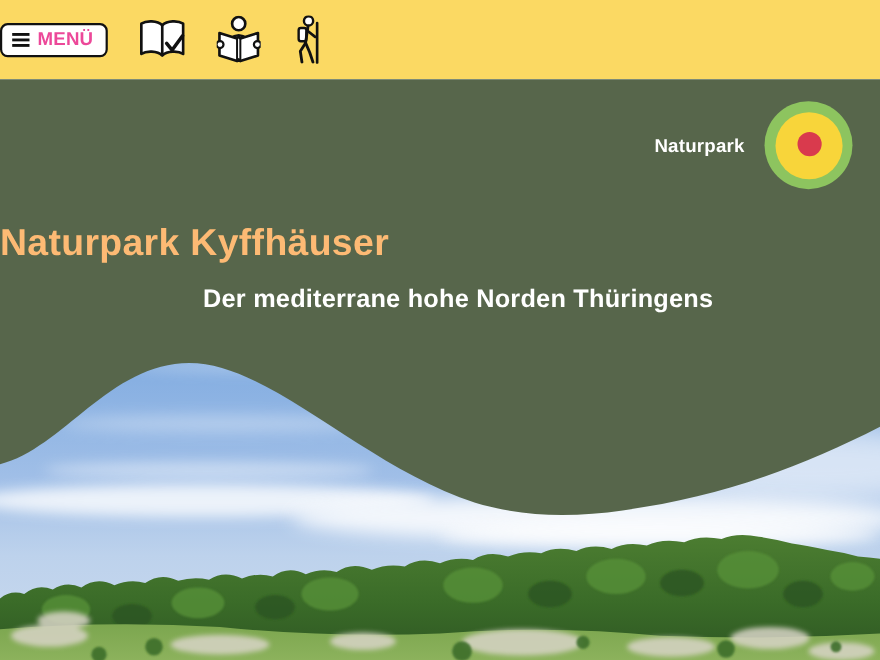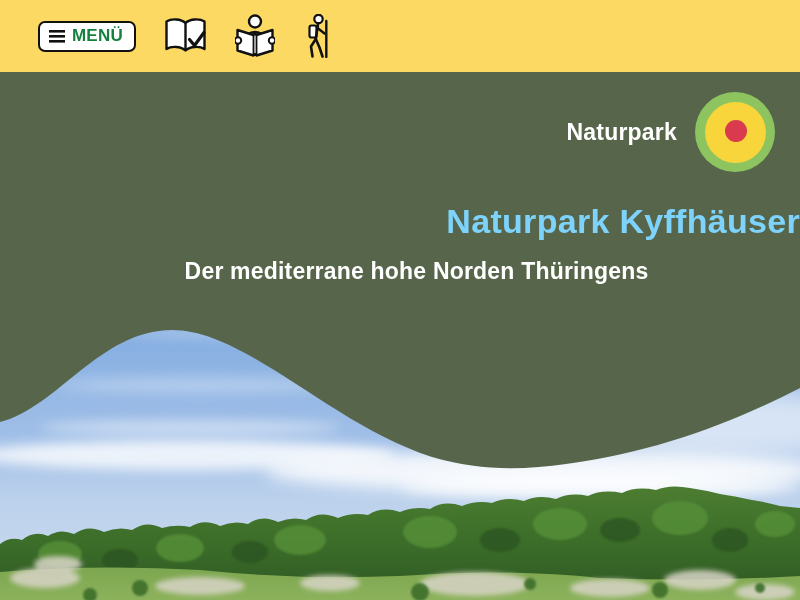--- a/index.html
+++ b/index.html
@@ -5,25 +5,25 @@
   * { margin:0; padding:0; box-sizing:border-box; }
   html,body { width:800px; height:600px; overflow:hidden; }
   body { font-family:"Liberation Sans", sans-serif; position:relative; background:#57664B; }
 
   
   .topbar {
     position:absolute; top:0; left:0; width:800px; height:72px;
     background:#FBD963; display:flex; align-items:center; z-index:30;
   }
   .menu-btn {
-    margin-left:38px; height:31px; padding:0 11px 0 9px;
+    height:31px; padding:0 11px 0 9px;
     background:#ffffff; border:2px solid #111; border-radius:7px;
     display:flex; align-items:center; gap:7px; cursor:pointer;
     font-family:"Liberation Sans", sans-serif;
-    font-size:17px; font-weight:700; color:#15803d; letter-spacing:0.2px;
+    font-size:17px; font-weight:700; color:#ec4899; letter-spacing:0.2px;
   }
   .icon-btn {
     background:transparent; border:none; padding:0; cursor:pointer;
     display:flex; align-items:center; justify-content:center;
   }
   .topbar-icons { display:flex; align-items:center; gap:27px; margin-left:27px; }
 
   
   .hero { position:absolute; top:72px; left:0; width:800px; height:528px; overflow:hidden; }
 
@@ -45,40 +45,40 @@
 
   
   .wave { position:absolute; left:0; top:0; width:800px; height:408px; z-index:5; }
 
   
   .brand {
     position:absolute; top:20px; right:25px; z-index:10;
     display:flex; align-items:center; gap:18px; cursor:pointer;
   }
   .brand-text {
-    color:#fff; font-weight:700; font-size:23px; line-height:27px;
+    color:#fff; font-weight:700; font-size:17px; line-height:27px;
     text-align:center; letter-spacing:0.2px;
   }
   .brand-mark {
     width:80px; height:80px; border-radius:50%; background:#8DC45F;
     display:flex; align-items:center; justify-content:center;
   }
   .brand-mark .mid {
     width:61px; height:61px; border-radius:50%; background:#F8D53A;
     display:flex; align-items:center; justify-content:center;
   }
   .brand-mark .dot {
     width:22px; height:22px; border-radius:50%; background:#D93A4D;
     transform:translate(1px,-1px);
   }
 
   
   .hero-title {
     position:absolute; top:130px; left:0; width:800px; z-index:10;
-    text-align:right; color:#7dd3fc; font-size:34px; font-weight:700; letter-spacing:0.3px;
+    text-align:left; color:#fdba74; font-size:34px; font-weight:700; letter-spacing:0.3px;
   }
   .hero-subtitle {
     position:absolute; top:186px; left:0; width:800px; z-index:10;
     text-align:center; color:#fff; font-size:23px; font-weight:700; letter-spacing:0.2px;padding-left:33px;
   }
 </style>
 </head>
 <body>
 
 <main class="hero">

